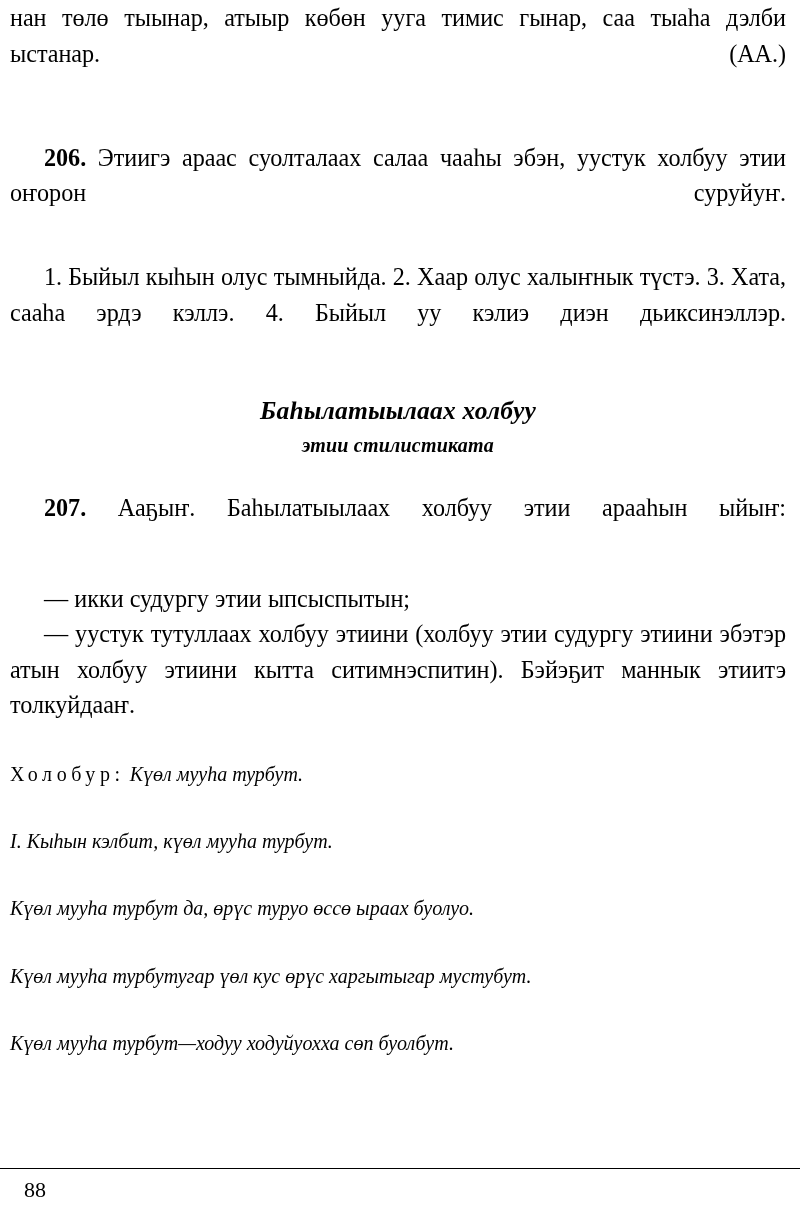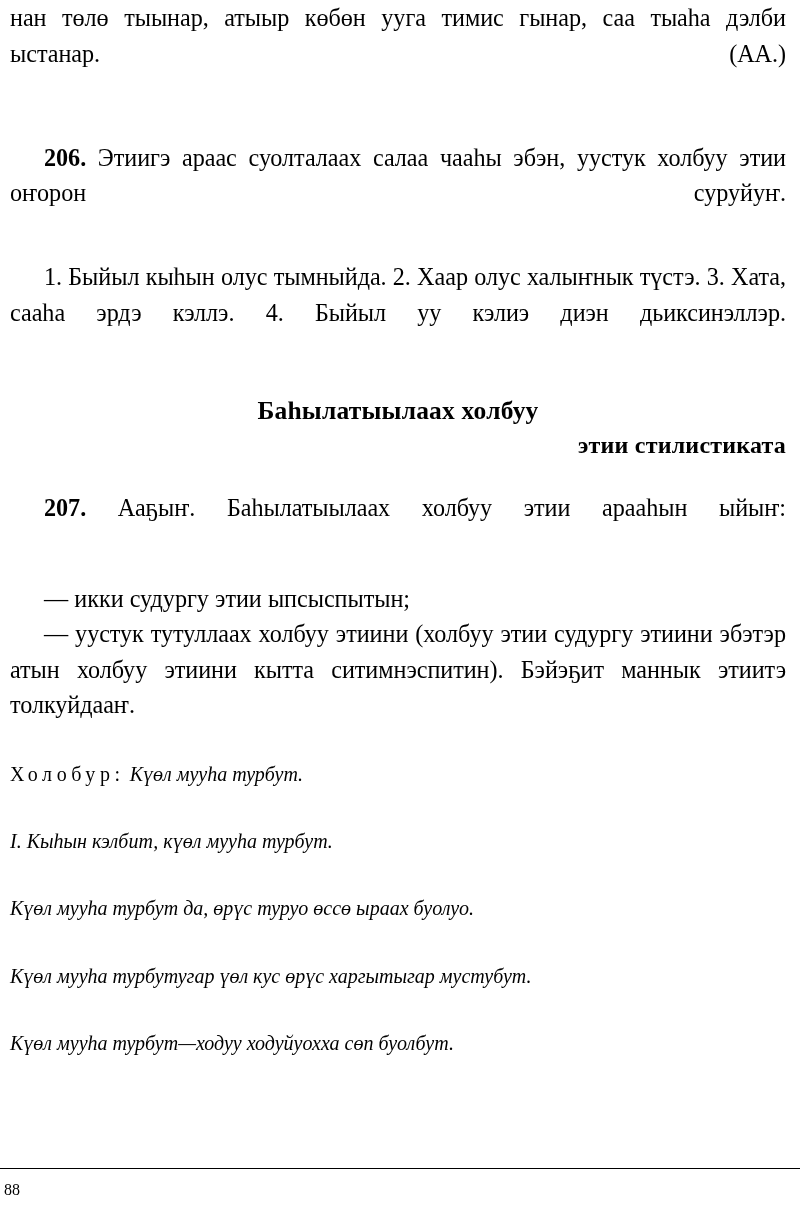--- a/index.html
+++ b/index.html
@@ -51,30 +51,30 @@
     font-size: 20px;
     line-height: 0;
     vertical-align: 0.18em;
     padding-right: 4px;
   }
 
   
   .heading-block {
     text-align: center;
     margin: 0;
+    font-style: italic;
   }
   .heading-line {
     font-weight: bold;
     font-size: 25.5px;
     line-height: 34px;
     letter-spacing: 0.2px;
   }
   .heading-line.second {
-    font-size: 24px;
-    text-align: right;
+    font-size: 20px;
   }
 
   
   .ex-line {
     font-size: 20px;
     line-height: 33.6px;
     margin: 0;
     text-align: left;
     font-style: italic;
     white-space: normal;
@@ -96,23 +96,23 @@
   .footer-rule {
     position: absolute;
     left: 0;
     top: 1168px;
     width: 800px;
     height: 1px;
     background: #000;
   }
   .page-number {
     position: absolute;
-    left: 4px;
+    left: 24px;
     top: 1176px;
-    font-size: 16px;
+    font-size: 22px;
     line-height: 28px;
   }
 
   
   .para:after, .ex-line:after { content: ""; display: inline-block; width: 100%; }
   .para.nostretch:after, .ex-line.nostretch:after { content: none; }
 </style>
 </head>
 <body>
 

